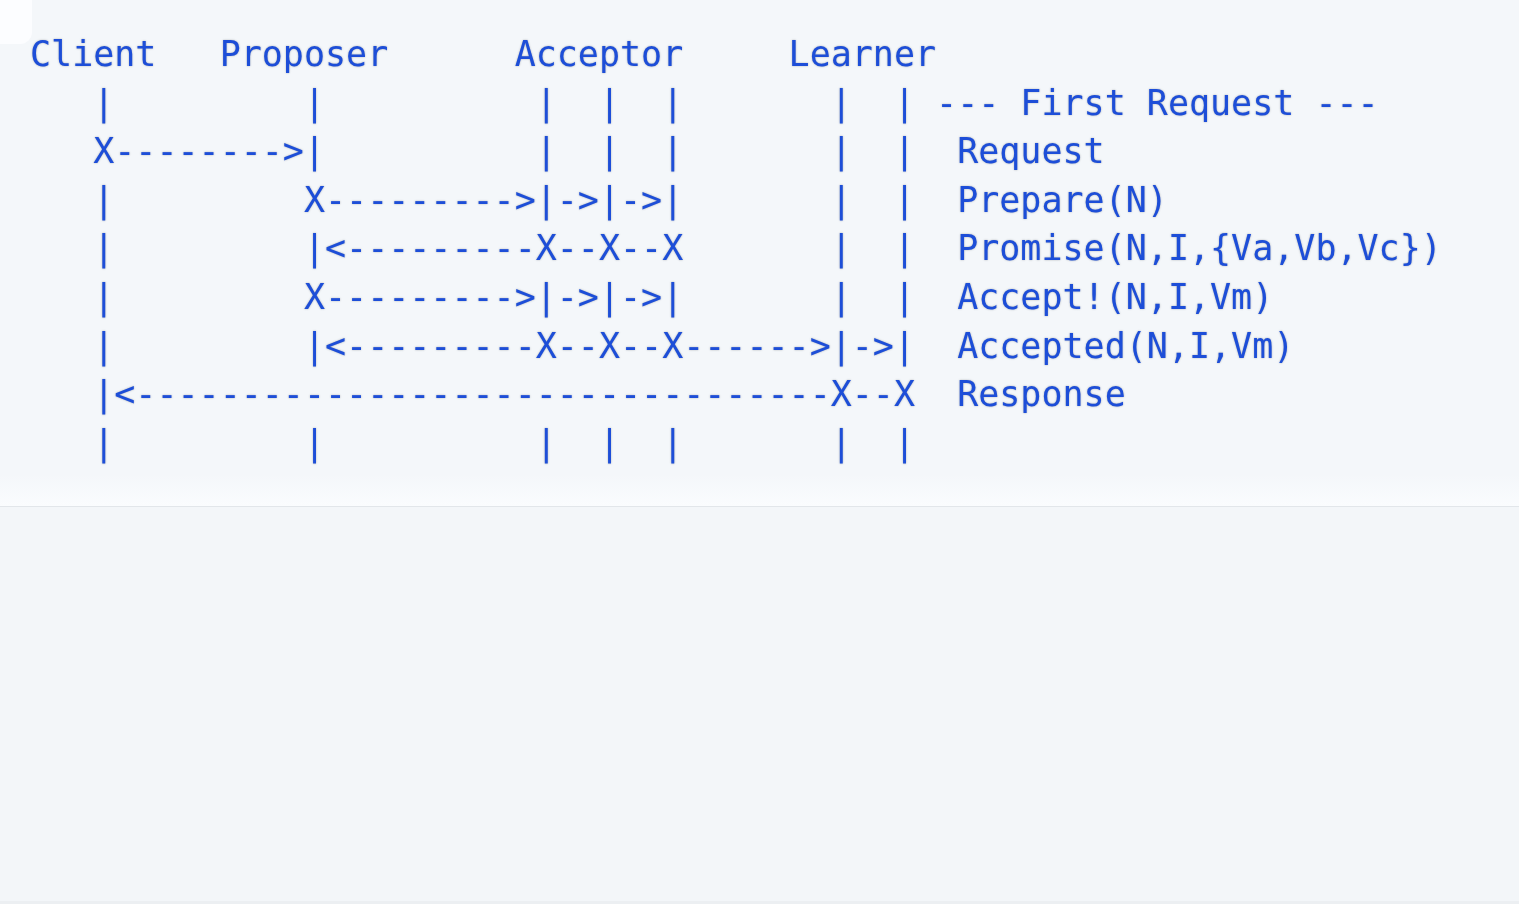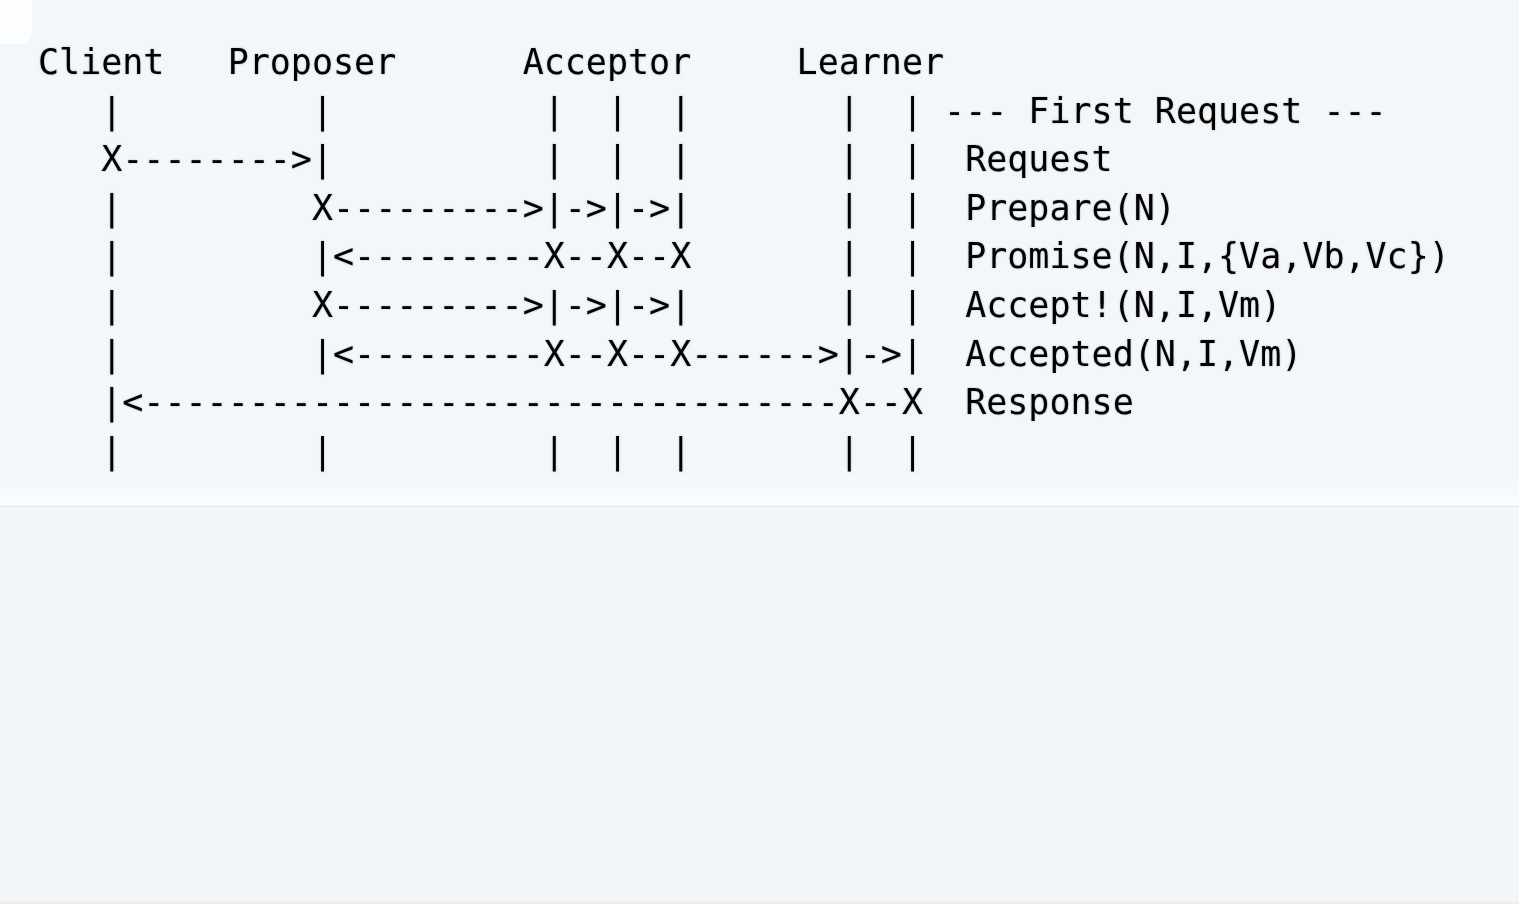--- a/index.html
+++ b/index.html
@@ -47,27 +47,27 @@
     border-bottom-right-radius: 12px;
   }
   .bottom-edge {
     position: absolute;
     left: 0; top: 901px;
     width: 1519px; height: 3px;
     background: #eceff2;
   }
   pre.ascii {
     position: absolute;
-    margin: 8px;
+    margin: 0;
     padding: 0;
     left: 30px;
     font-family: "DejaVu Sans Mono", "Liberation Mono", monospace;
     font-size: 35px;
     line-height: 48.6px;
-    color: #000000;
+    color: #1d4ed8;
     text-shadow: 0 0 2px rgba(47, 52, 58, 0.38);
     white-space: pre;
   }
   #diagram-first { top: 30px; }
 </style>
 </head>
 <body>
 
 <div class="stage">
 

